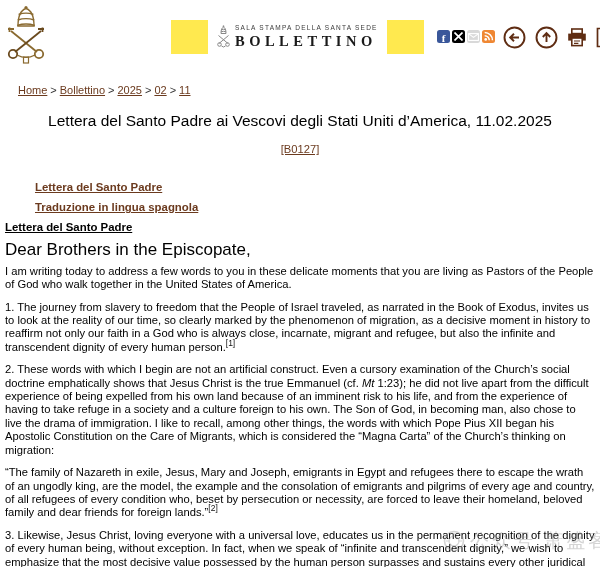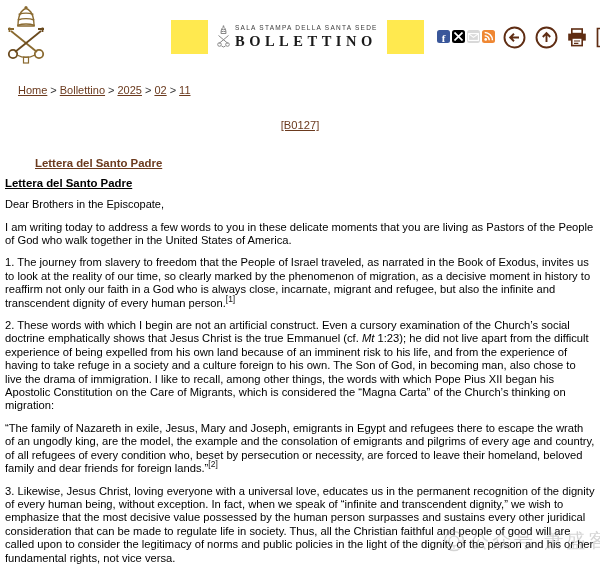--- a/index.html
+++ b/index.html
@@ -32,21 +32,21 @@
   .crumbs .sep { color:#333; margin:0 3px; text-decoration:none; }
 
   
   .main { position:absolute; top:106px; left:0; width:600px; }
   .title { text-align:center; font-size:15.5px; font-weight:400; color:#000; margin:6px 10px 0; white-space:nowrap; }
   .code-row { text-align:center; margin-top:13px; font-size:11.2px; }
   .code-row a { color:#6b3a1e; }
   .attach { margin:26px 0 0 35px; }
   .attach a { display:block; font-weight:bold; font-size:11.4px; line-height:13.2px; color:#6b3a1e; margin-bottom:7px; }
   .art-heading { margin:6px 5px 0; font-size:11.4px; line-height:13.2px; font-weight:bold; text-decoration:underline; color:#000; }
-  .salutation { margin:8px 5px 0; font-size:11px; line-height:13.2px; }
+  .salutation { margin:8px 5px 0; font-size:17px; line-height:13.2px; }
   p.body { margin:9px 5px 0; font-size:11.2px; line-height:13.4px; color:#000; }
   p.body sup { font-size:8.5px; vertical-align:super; line-height:0; color:#111; text-decoration:none; }
 
   
   .watermark { position:absolute; top:528px; left:443px; display:flex; align-items:center; gap:5px;
                opacity:0.38; color:#8f8f8f; font-size:19px; letter-spacing:3px; pointer-events:none; white-space:nowrap; }
 </style>
 </head>
 <body>
 
@@ -154,27 +154,29 @@
     </a>
   </div>
 </div>
 
 <div class="crumbs">
   <a>Home</a><span class="sep">&gt;</span><a>Bollettino</a><span class="sep">&gt;</span><a>2025</a><span class="sep">&gt;</span><a>02</a><span class="sep">&gt;</span><a>11</a>
 </div>
 
 <div class="main">
 
+  <h1 class="title">Lettera del Santo Padre ai Vescovi degli Stati Uniti d’America, 11.02.2025</h1>
 
   <div class="code-row">
     <a>[B0127]</a>
   </div>
 
   <div class="attach">
     <a>Lettera del Santo Padre</a>
+    <a>Traduzione in lingua spagnola</a>
   </div>
 
   <div class="art-heading">Lettera del Santo Padre</div>
 
   <p class="salutation">Dear Brothers in the Episcopate,</p>
 
   <p class="body"><span>I am writing today to address a few words to you in these delicate moments that you are living as Pastors of the People of God who walk together in the United States of America.</span></p>
 
   <p class="body"><span>1. The journey from slavery to freedom that the People of Israel traveled, as narrated in the Book of Exodus, invites us to look at the reality of our time, so clearly marked by the phenomenon of migration, as a decisive moment in history to reaffirm not only our faith in a God who is always close, incarnate, migrant and refugee, but also the infinite and transcendent dignity of every human person.</span><sup>[1]</sup></p>
 

